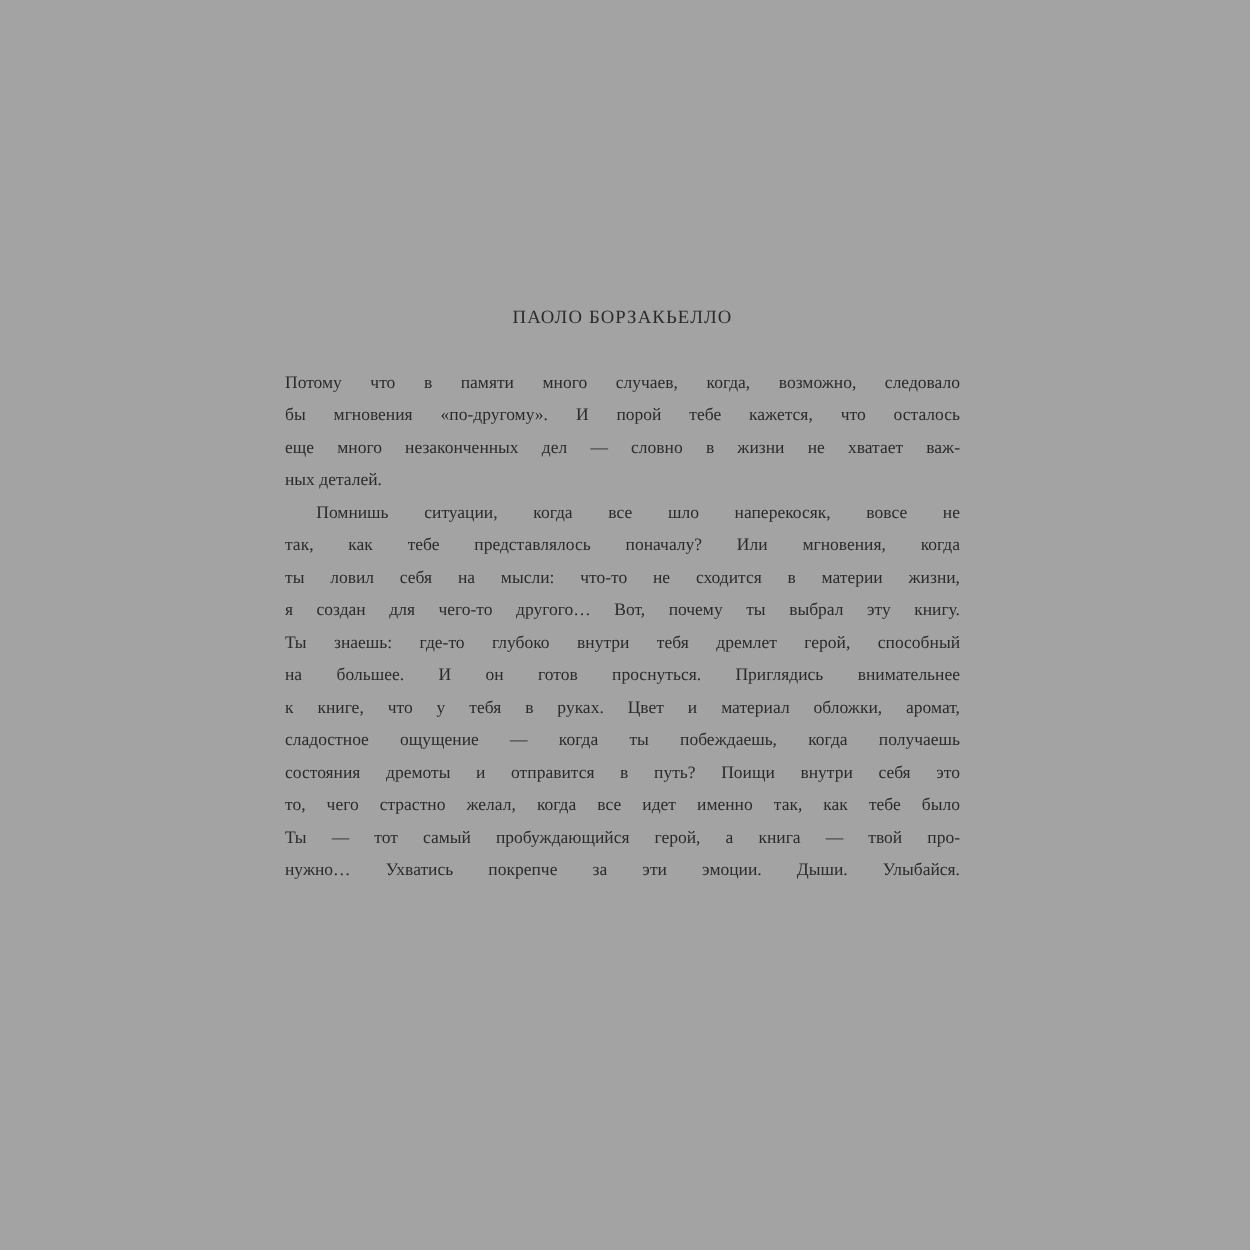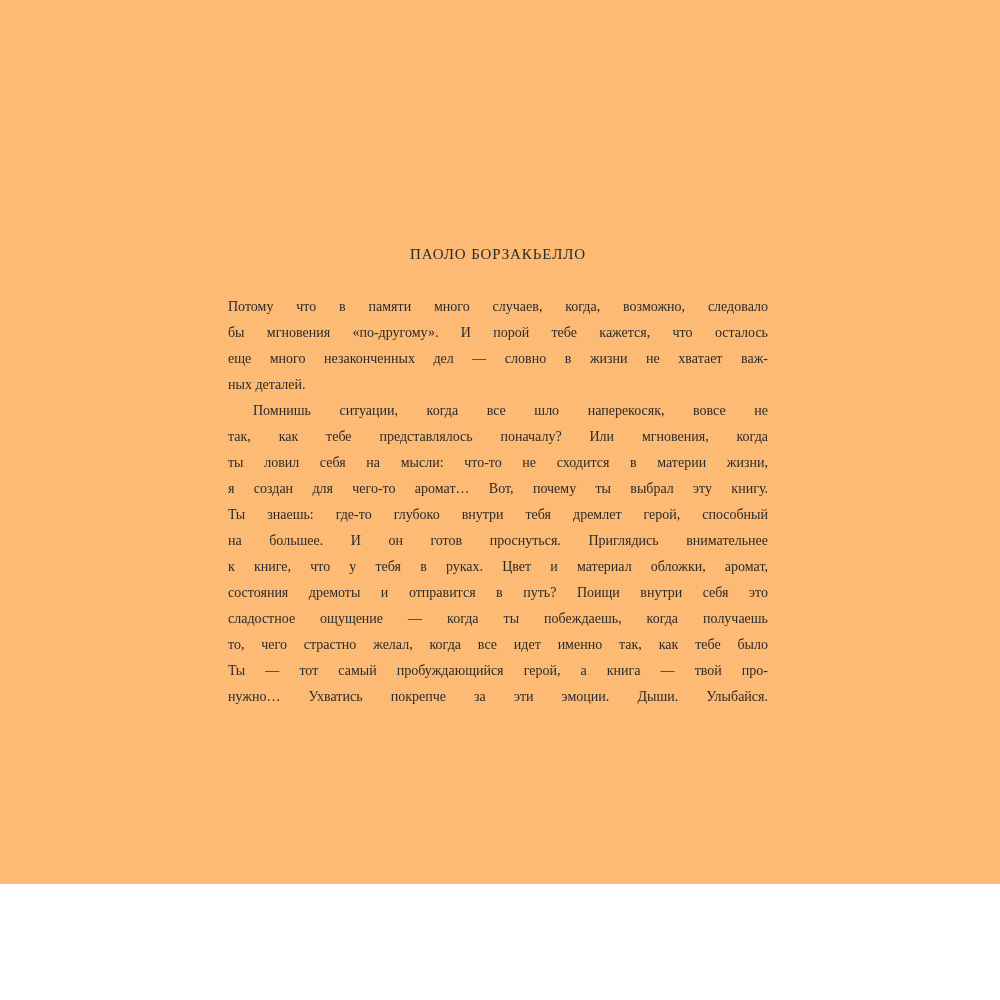--- a/index.html
+++ b/index.html
@@ -7,22 +7,22 @@
     width: 1000px;
     height: 1000px;
     background: #ffffff;
     font-family: "Liberation Serif", serif;
     overflow: hidden;
   }
   .page {
     position: absolute;
     left: 0; top: 0;
     width: 1000px;
-    height: 884px;
-    background: #fdba74;
+    height: 1000px;
+    background: #a3a3a3;
   }
   .running-header {
     position: absolute;
     top: 245px;
     left: 228px;
     width: 540px;
     text-align: center;
     font-size: 15px;
     line-height: 18px;
     letter-spacing: 0.9px;
@@ -61,24 +61,24 @@
       <div class="paragraph">
         <div class="line">Потому что в памяти много случаев, когда, возможно, следовало</div>
         <div class="line">бы мгновения «по-другому». И порой тебе кажется, что осталось</div>
         <div class="line">еще много незаконченных дел — словно в жизни не хватает важ-</div>
         <div class="line final">ных деталей.</div>
       </div>
       <div class="paragraph">
         <div class="line indent">Помнишь ситуации, когда все шло наперекосяк, вовсе не</div>
         <div class="line">так, как тебе представлялось поначалу? Или мгновения, когда</div>
         <div class="line">ты ловил себя на мысли: что-то не сходится в материи жизни,</div>
-        <div class="line">я создан для чего-то аромат… Вот, почему ты выбрал эту книгу.</div>
+        <div class="line">я создан для чего-то другого… Вот, почему ты выбрал эту книгу.</div>
         <div class="line">Ты знаешь: где-то глубоко внутри тебя дремлет герой, способный</div>
         <div class="line">на большее. И он готов проснуться. Приглядись внимательнее</div>
         <div class="line">к книге, что у тебя в руках. Цвет и материал обложки, аромат,</div>
+        <div class="line">сладостное ощущение — когда ты побеждаешь, когда получаешь</div>
         <div class="line">состояния дремоты и отправится в путь? Поищи внутри себя это</div>
-        <div class="line">сладостное ощущение — когда ты побеждаешь, когда получаешь</div>
         <div class="line">то, чего страстно желал, когда все идет именно так, как тебе было</div>
         <div class="line">Ты — тот самый пробуждающийся герой, а книга — твой про-</div>
         <div class="line">нужно… Ухватись покрепче за эти эмоции. Дыши. Улыбайся.</div>
       </div>
     </div>
 </div>
 
 </body></html>

